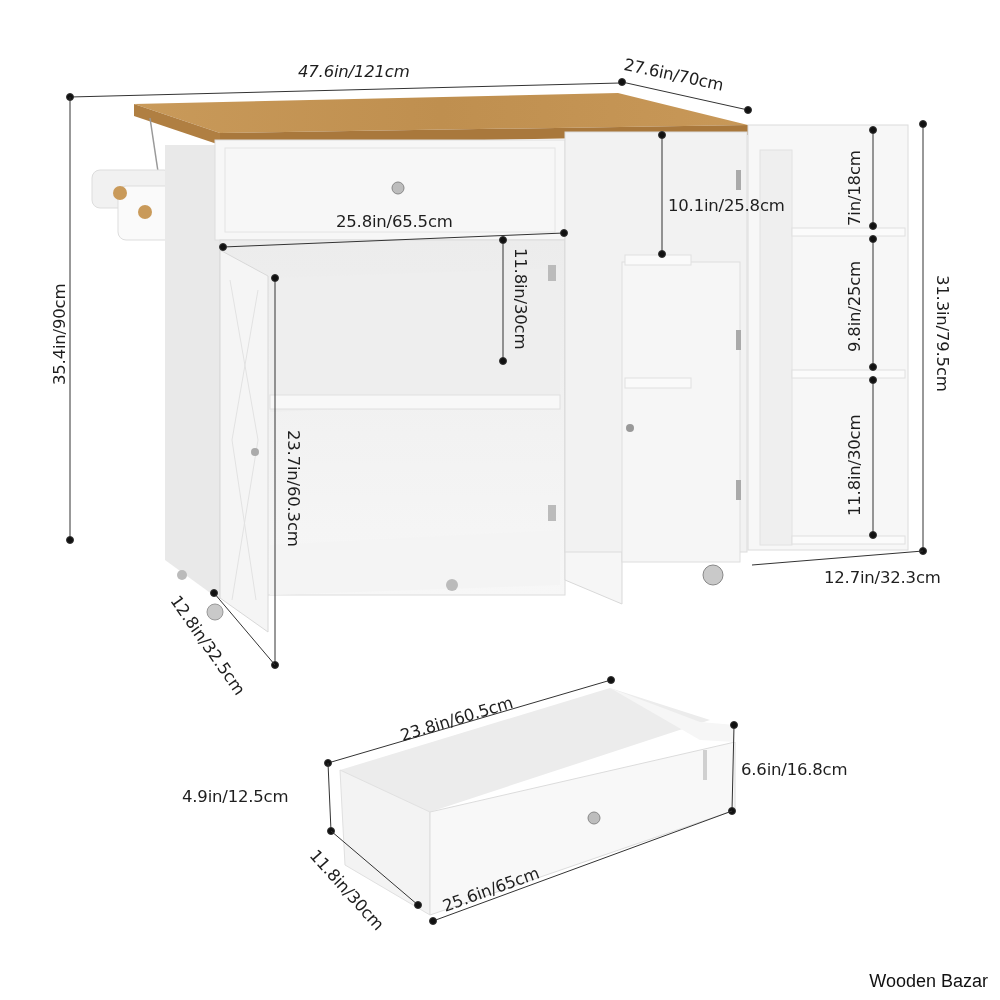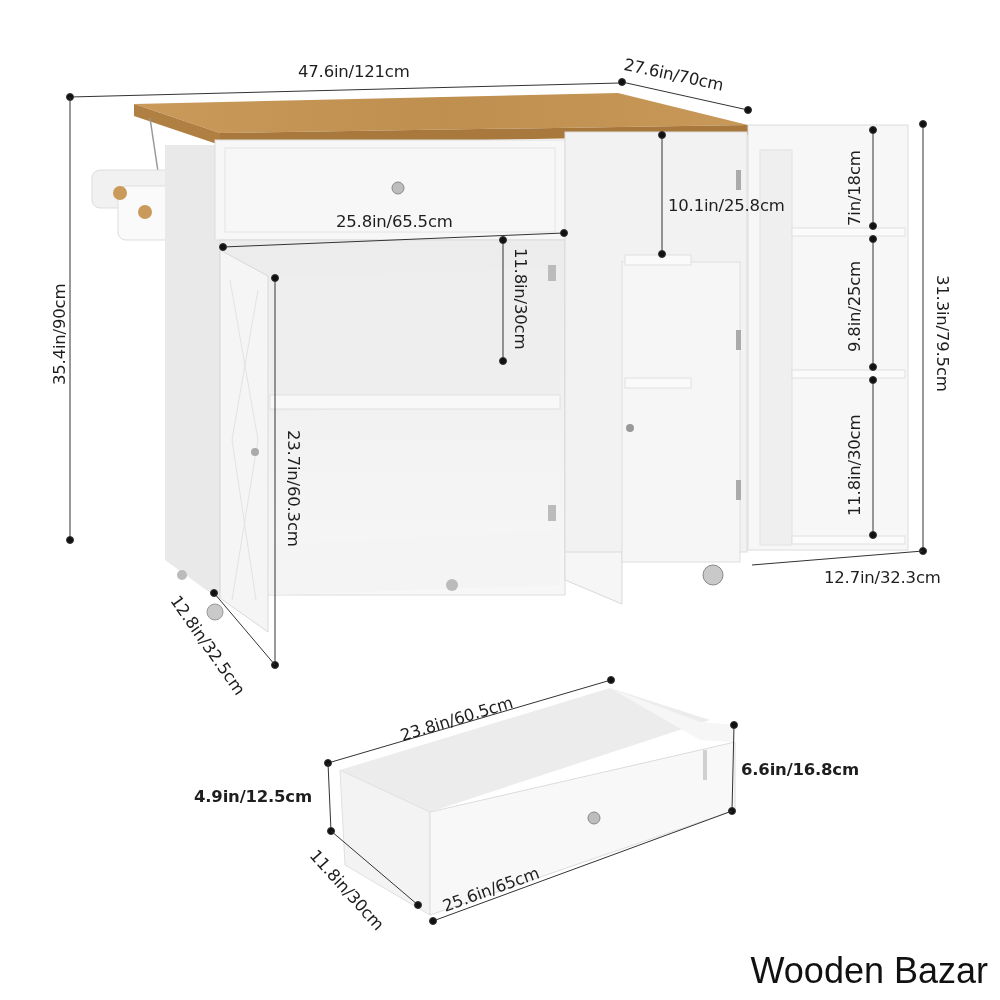--- a/index.html
+++ b/index.html
@@ -1,21 +1,21 @@
 <!DOCTYPE html>
 <html><head>
 <meta charset="utf-8">
 <style>
   html, body { margin: 0; padding: 0; background: #ffffff; }
   body { width: 1000px; height: 1000px; position: relative; overflow: hidden;
          font-family: "DejaVu Sans", sans-serif; color: #222; }
   svg.scene { position: absolute; left: 0; top: 0; }
   .lbl { position: absolute; font-size: 16.5px; color: #1e1e1e; white-space: nowrap;
          font-family: "DejaVu Sans", sans-serif; letter-spacing: -0.2px; transform-origin: 0 0; }
-  .watermark { position: absolute; right: 12px; bottom: 8px; font-size: 36px;
+  .watermark { position: absolute; right: 12px; bottom: 8px; font-size: 18px;
                font-family: "Liberation Sans", sans-serif; color: #111; }
 </style>
 </head>
 <body>
 
 <svg class="scene" width="1000" height="1000" viewBox="0 0 1000 1000">
   <defs>
     <linearGradient id="wood" x1="0" y1="0" x2="1" y2="0">
       <stop offset="0" stop-color="#c99a5a"></stop>
       <stop offset="0.5" stop-color="#bf8f4f"></stop>
@@ -147,33 +147,33 @@
     <line x1="734" y1="725" x2="732" y2="811"></line>
       <circle cx="734" cy="725" r="3.5"></circle>
       <circle cx="732" cy="811" r="3.5"></circle>
     <line x1="331" y1="831" x2="418" y2="905"></line>
       <circle cx="418" cy="905" r="3.5"></circle>
     <line x1="433" y1="921" x2="732" y2="811"></line>
       <circle cx="433" cy="921" r="3.5"></circle>
   </g>
 </svg>
 
-<div class="lbl" style="left:298px;top:62px;">47.6in/121cm</div>
+<div class="lbl" style="left:298px;top:62px;font-style:italic;">47.6in/121cm</div>
 <div class="lbl" style="left:626px;top:55px;transform:rotate(12deg);">27.6in/70cm</div>
 <div class="lbl" style="left:50px;top:385px;transform:rotate(-90deg);">35.4in/90cm</div>
 <div class="lbl" style="left:336px;top:212px;">25.8in/65.5cm</div>
 <div class="lbl" style="left:530px;top:248px;transform:rotate(90deg);">11.8in/30cm</div>
 <div class="lbl" style="left:303px;top:430px;transform:rotate(90deg);">23.7in/60.3cm</div>
 <div class="lbl" style="left:182px;top:592px;transform:rotate(55deg);">12.8in/32.5cm</div>
 <div class="lbl" style="left:668px;top:196px;text-align:right;">10.1in/25.8cm</div>
 <div class="lbl" style="left:845px;top:226px;transform:rotate(-90deg);">7in/18cm</div>
 <div class="lbl" style="left:845px;top:352px;transform:rotate(-90deg);">9.8in/25cm</div>
 <div class="lbl" style="left:845px;top:516px;transform:rotate(-90deg);">11.8in/30cm</div>
 <div class="lbl" style="left:952px;top:275px;transform:rotate(90deg);">31.3in/79.5cm</div>
 <div class="lbl" style="left:824px;top:568px;">12.7in/32.3cm</div>
 
 <div class="lbl" style="left:398px;top:727px;transform:rotate(-17deg);">23.8in/60.5cm</div>
-<div class="lbl" style="left:194px;top:787px;font-weight:bold;">4.9in/12.5cm</div>
-<div class="lbl" style="left:741px;top:760px;font-weight:bold;">6.6in/16.8cm</div>
+<div class="lbl" style="left:182px;top:787px;">4.9in/12.5cm</div>
+<div class="lbl" style="left:741px;top:760px;">6.6in/16.8cm</div>
 <div class="lbl" style="left:320px;top:846px;transform:rotate(48deg);">11.8in/30cm</div>
 <div class="lbl" style="left:440px;top:898px;transform:rotate(-20deg);">25.6in/65cm</div>
 
 <div class="watermark">Wooden Bazar</div>
 
 </body></html>

